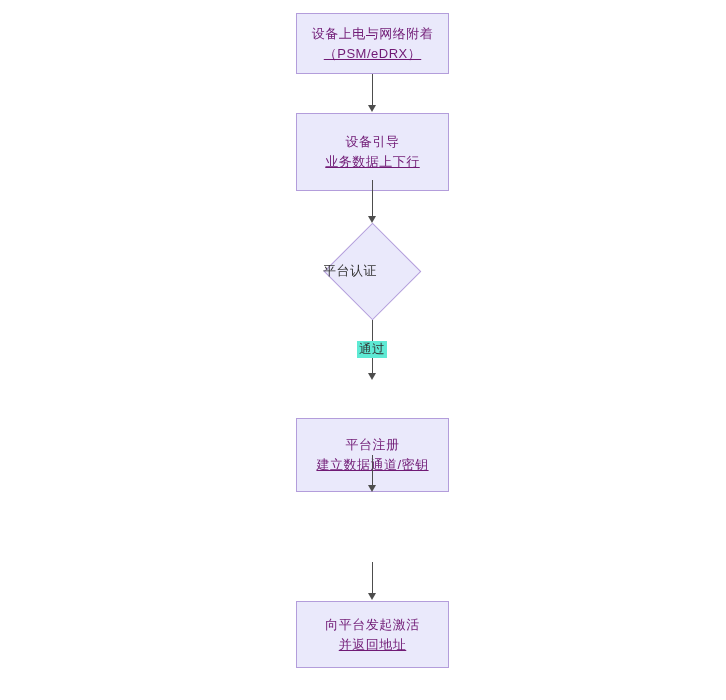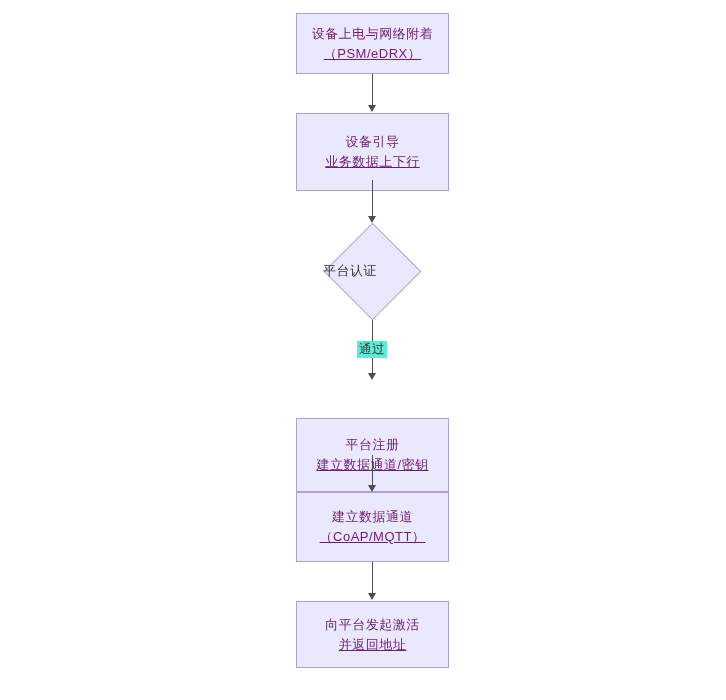--- a/index.html
+++ b/index.html
@@ -124,24 +124,20 @@
   <div class="arrowhead" style="left:368px; top:373px;"></div>
 
   <div class="node" style="left:296px; top:381px; width:153px; height:74px;margin-top:37px;">
     <span>平台注册</span>
     <span class="line2">建立数据通道/密钥</span>
   </div>
 
   <div class="connector" style="left:372px; top:455px; height:31px;"></div>
   <div class="arrowhead" style="left:368px; top:485px;"></div>
 
-  <div class="node" style="left:296px; top:492px; width:153px; height:70px;">
-    <span>建立数据通道</span>
-    <span class="line2">（CoAP/MQTT）</span>
-  </div>
 
   <div class="connector" style="left:372px; top:562px; height:32px;"></div>
   <div class="arrowhead" style="left:368px; top:593px;"></div>
 
   <div class="node" style="left:296px; top:601px; width:153px; height:67px;">
     <span>向平台发起激活</span>
     <span class="line2">并返回地址</span>
   </div>
 
 </div>

